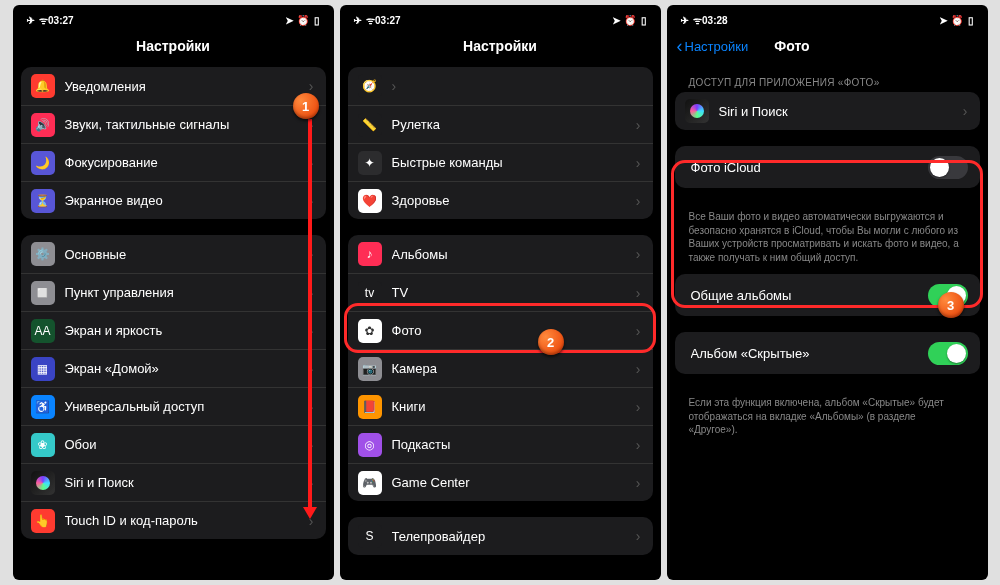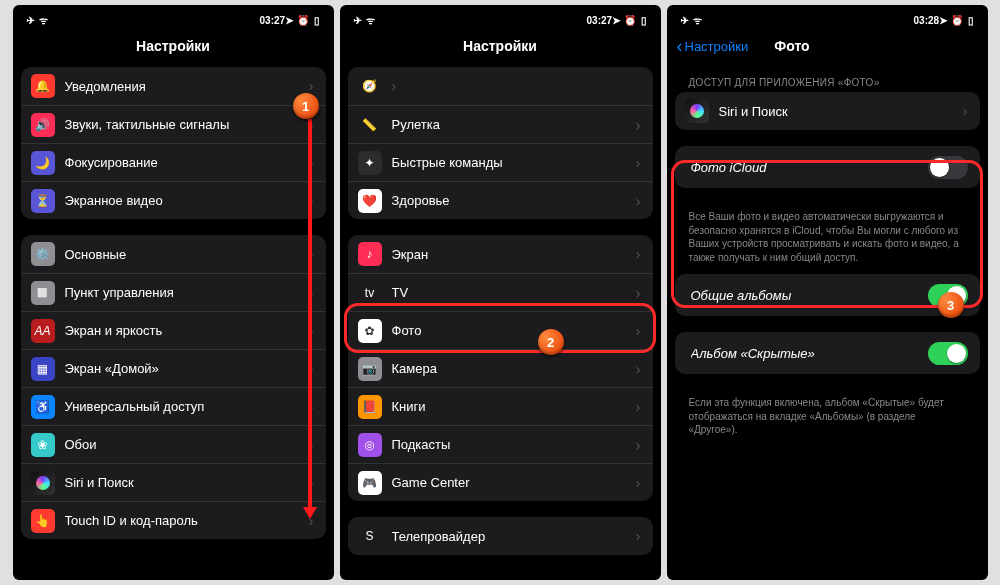--- a/index.html
+++ b/index.html
@@ -1,42 +1,42 @@
 <!DOCTYPE html>
 <html><head>
 <meta charset="utf-8">
 <style>
   * { box-sizing: border-box; margin: 0; padding: 0; }
   body { background: #e0e0e0; font-family: -apple-system, BlinkMacSystemFont, "Segoe UI", Helvetica, Arial, sans-serif; font-size: 12px; color: #fff; width: 1000px; height: 585px; overflow: hidden; }
   .canvas { position: relative; width: 1000px; height: 585px; display: flex; gap: 6px; justify-content: center; padding: 5px; }
   .phone { position: relative; width: 321px; height: 575px; background: #000; border-radius: 6px; overflow: hidden; display: flex; flex-direction: column; }
   .statusbar { height: 20px; display: flex; justify-content: space-between; align-items: center; padding: 10px 14px 0 14px; font-size: 10px; font-weight: 600; }
   .statusbar .left, .statusbar .right { display: flex; gap: 4px; align-items: center; }
-  .statusbar .time { flex: 1; text-align: right; }
+  .statusbar .time { flex: 1; text-align: left; }
   .header { height: 42px; display: flex; align-items: center; justify-content: center; position: relative; font-size: 14px; font-weight: 600; }
   .header .back { position: absolute; left: 10px; display: flex; align-items: center; gap: 2px; color: #0a84ff; font-weight: 400; font-size: 13px; }
   .header .back-chevron { font-size: 18px; color: #0a84ff; }
   .content { flex: 1; overflow: hidden; padding: 0 8px; }
   .group { background: #1c1c1e; border-radius: 10px; margin-bottom: 16px; overflow: hidden; }
   .row { display: flex; align-items: center; height: 38px; padding: 0 12px 0 10px; border-top: 0.5px solid #333; position: relative; cursor: pointer; }
   .row:first-child { border-top: none; }
   .icon { width: 24px; height: 24px; border-radius: 5px; margin-right: 10px; display: flex; align-items: center; justify-content: center; font-size: 12px; flex-shrink: 0; }
   .label { flex: 1; font-size: 13px; color: #fff; white-space: nowrap; overflow: hidden; }
   .chev { color: #555; font-size: 14px; flex-shrink: 0; }
   .section-header { font-size: 10px; color: #888; text-transform: uppercase; padding: 0 14px 4px 14px; margin-top: 10px; letter-spacing: 0.3px; }
   .section-footer { font-size: 10px; color: #888; padding: 6px 14px 10px 14px; line-height: 1.35; }
   .switch { width: 40px; height: 23px; border-radius: 12px; position: relative; flex-shrink: 0; }
   .switch.on { background: #30d158; }
   .switch.off { background: #39393d; }
   .switch .knob { position: absolute; width: 19px; height: 19px; background: #fff; border-radius: 50%; top: 2px; box-shadow: 0 1px 2px rgba(0,0,0,.4); }
   .switch.on .knob { right: 2px; }
   .switch.off .knob { left: 2px; }
   .row.tall { height: 42px; }
   .row.noicon .label { margin-left: 0; }
-  .row.noicon { padding-left: 16px; font-style: italic; }
+  .row.noicon { padding-left: 16px; }
   .highlight-box { position: absolute; border: 3px solid #ff2a2a; border-radius: 14px; pointer-events: none; z-index: 10; }
   .marker { position: absolute; width: 26px; height: 26px; border-radius: 50%; background: radial-gradient(circle at 30% 30%, #ff8a3d, #e63900); box-shadow: 0 2px 3px rgba(0,0,0,.6), inset 0 -2px 3px rgba(0,0,0,.3); z-index: 20; display: flex; align-items: center; justify-content: center; font-weight: 700; font-size: 13px; color: #fff; }
   .arrow { position: absolute; z-index: 15; }
   .siri-icon { background:linear-gradient(135deg,#111,#333);}
   .siri-icon::before{ content:""; width:14px;height:14px;border-radius:50%;background:conic-gradient(#7a3cff,#3cdfff,#5cff8a,#ff5c9a,#7a3cff);}
 </style>
 </head>
 <body>
 
 <div class="canvas">
@@ -85,21 +85,21 @@
             <div class="icon" style="background: rgb(142, 142, 147);">⚙️</div>
             <div class="label">Основные</div>
             <div class="chev">›</div>
           </div>
           <div class="row">
             <div class="icon" style="background: rgb(142, 142, 147);">◻️</div>
             <div class="label">Пункт управления</div>
             <div class="chev">›</div>
           </div>
           <div class="row">
-            <div class="icon" style="background: #b91c1c; font-style: italic;">AA</div>
+            <div class="icon" style="background: #14532d;">AA</div>
             <div class="label">Экран и яркость</div>
             <div class="chev">›</div>
           </div>
           <div class="row">
             <div class="icon" style="background: rgb(58, 68, 196);">▦</div>
             <div class="label">Экран «Домой»</div>
             <div class="chev">›</div>
           </div>
           <div class="row">
             <div class="icon" style="background: rgb(10, 132, 255);">♿</div>
@@ -165,21 +165,21 @@
           </div>
           <div class="row">
             <div class="icon" style="background: rgb(255, 255, 255); color: rgb(51, 51, 51);">❤️</div>
             <div class="label">Здоровье</div>
             <div class="chev">›</div>
           </div>
         </div>
       <div class="group" id="s2g2" style="position:relative;">
           <div class="row">
             <div class="icon" style="background: rgb(255, 45, 85);">♪</div>
-            <div class="label">Экран</div>
+            <div class="label">Альбомы</div>
             <div class="chev">›</div>
           </div>
           <div class="row">
             <div class="icon" style="background: rgb(28, 28, 30);">tv</div>
             <div class="label">TV</div>
             <div class="chev">›</div>
           </div>
           <div class="row">
             <div class="icon" style="background: rgb(255, 255, 255); color: rgb(51, 51, 51);">✿</div>
             <div class="label">Фото</div>

